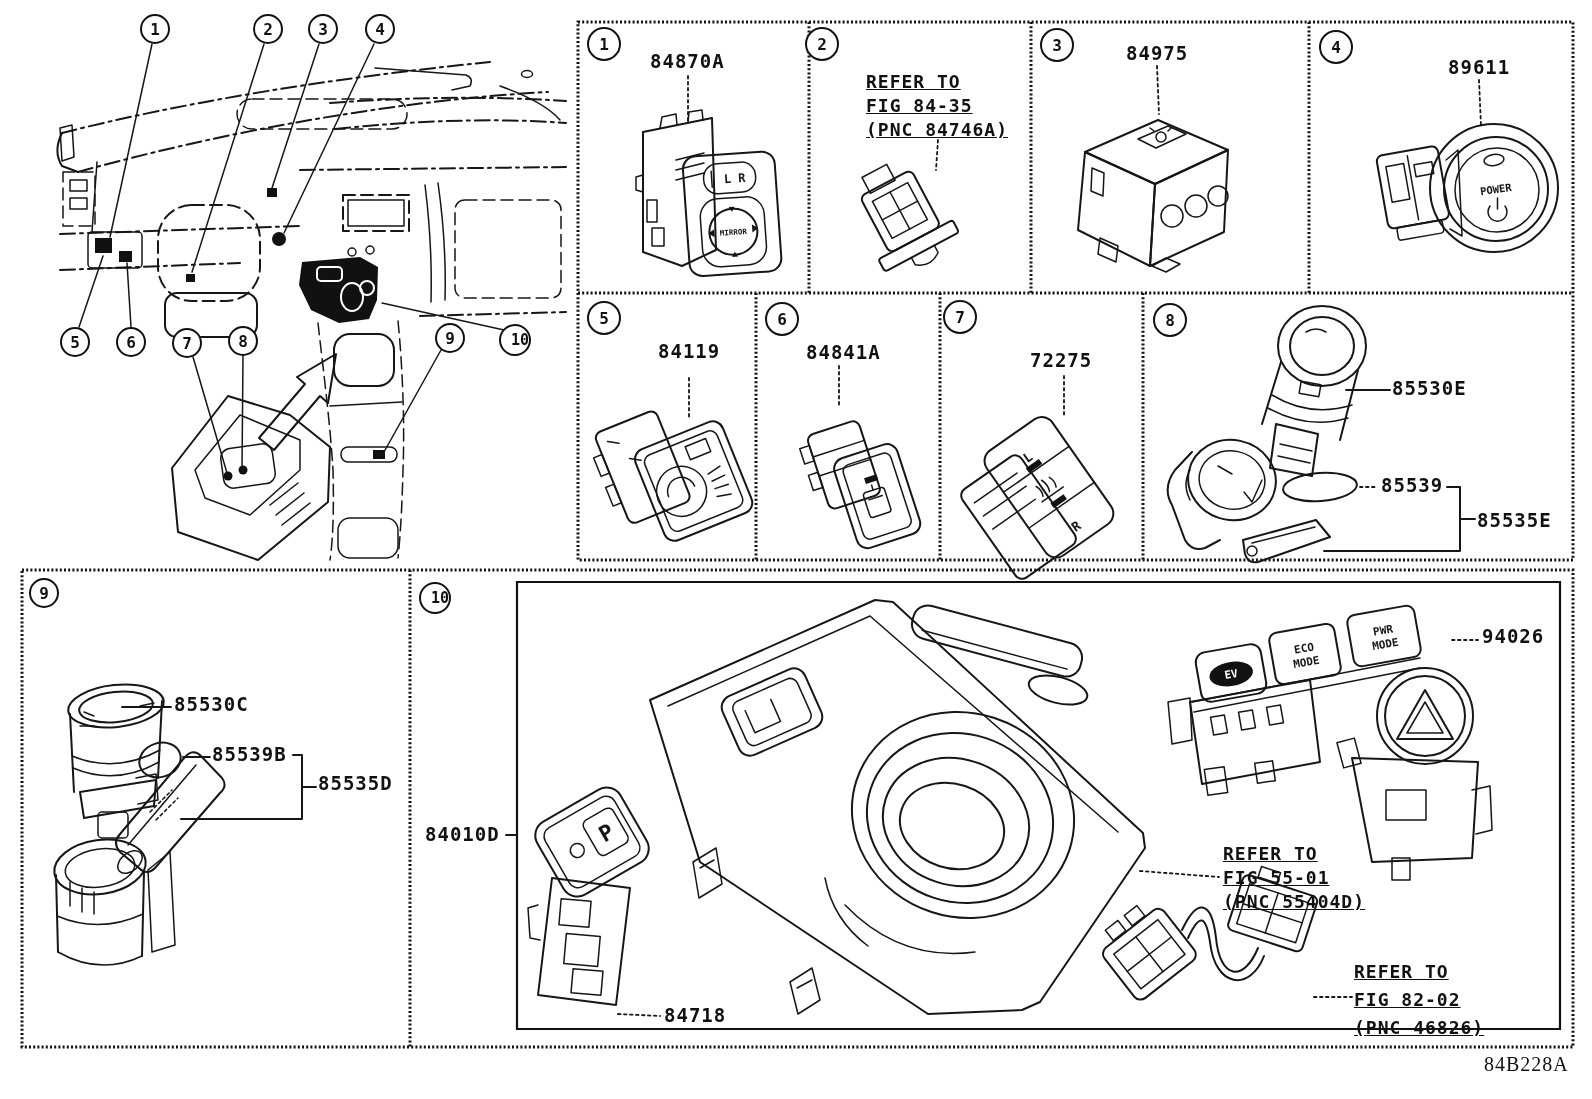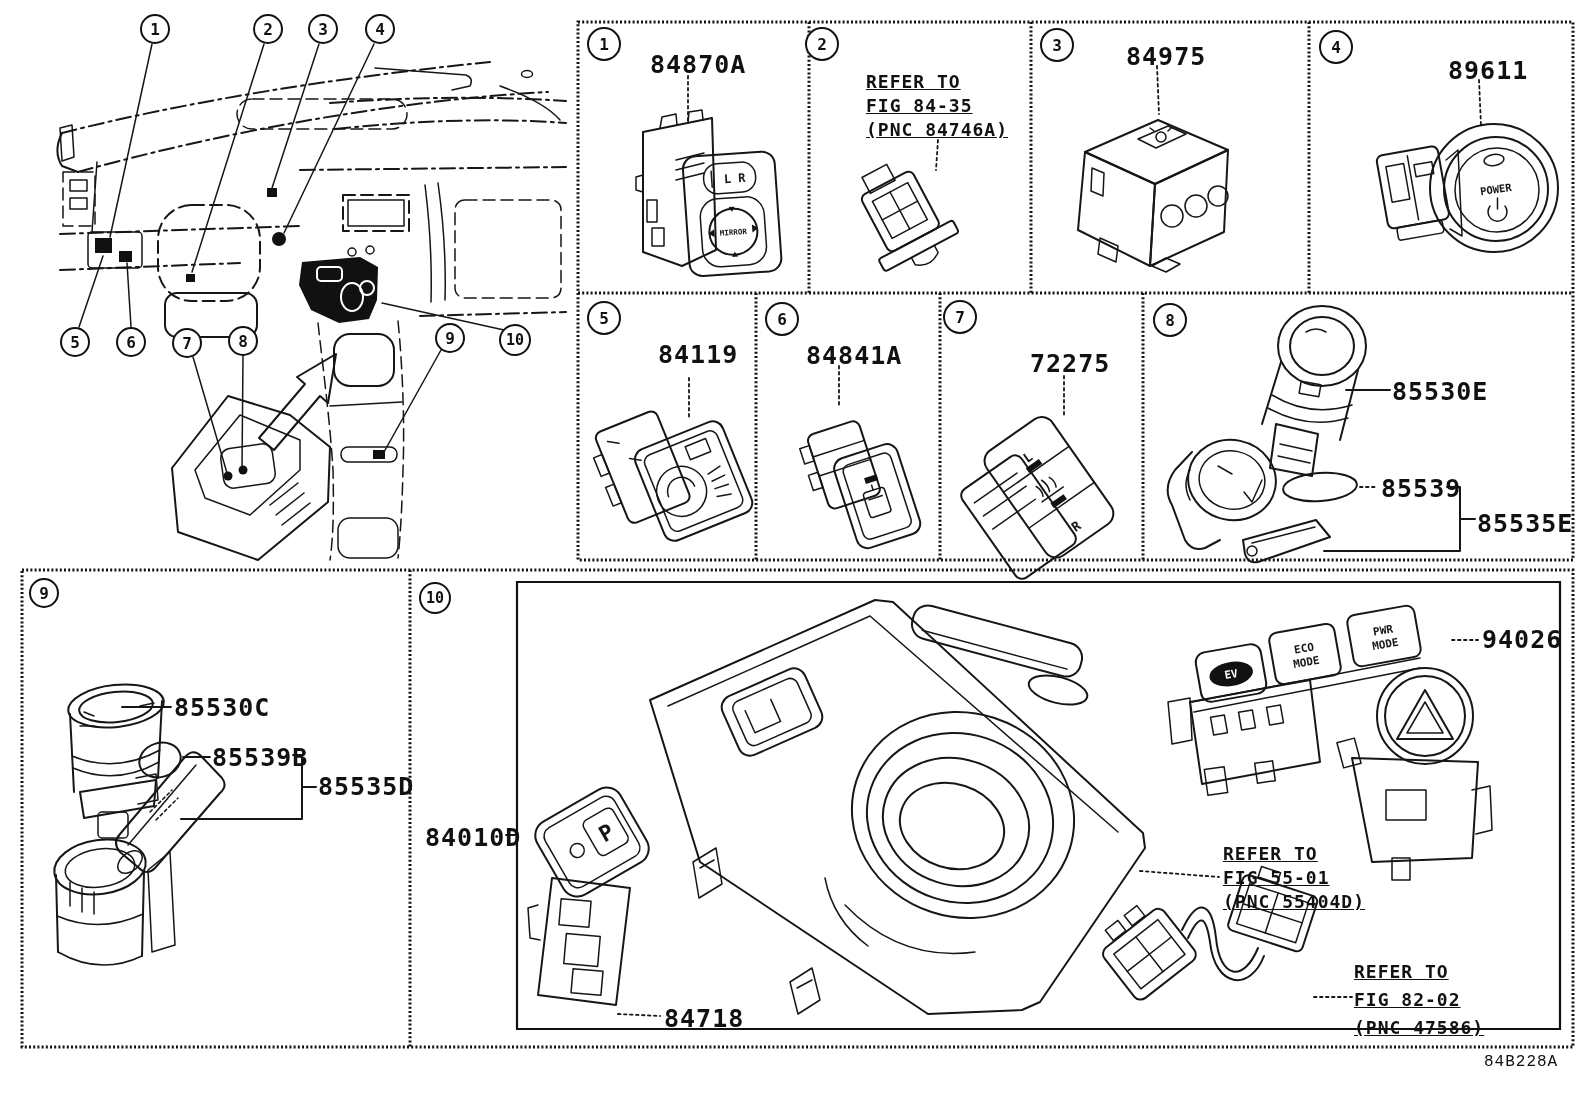--- a/index.html
+++ b/index.html
@@ -13,26 +13,26 @@
   .dsh{stroke-dasharray:12 6;}
   .dot{stroke-dasharray:2.5 3.5;stroke-width:1.8;}
   .ldr{stroke-width:1.8;}
   .blk{fill:#111;stroke:none;}
   .wht{stroke:#fff;fill:none;stroke-width:2;}
   .grid{stroke:#111;stroke-width:3;fill:none;stroke-dasharray:2 2.2;}
   .solidbox{stroke:#111;stroke-width:2.2;fill:none;}
   .co{position:absolute;box-sizing:border-box;border:2.5px solid #111;border-radius:50%;
       background:#fff;display:flex;align-items:center;justify-content:center;
       font-weight:bold;font-size:16px;}
-  .co.small{font-size:15px;}
-  .pn{position:absolute;font-weight:bold;font-size:25px;letter-spacing:1px;white-space:nowrap;}
+  .co.small{font-size:15px;justify-content:flex-end;}
+  .pn{position:absolute;font-weight:bold;font-size:19px;letter-spacing:1px;white-space:nowrap;}
   .ref{position:absolute;font-weight:bold;font-size:18px;letter-spacing:1px;white-space:nowrap;}
   .ref div{line-height:24px;text-decoration:underline;}
   .ref.wide div{line-height:28px;}
-  .code{position:absolute;font-family:Liberation Mono, monospace;font-size:16px;letter-spacing:1px;}
+  .code{position:absolute;font-family:Liberation Serif, serif;font-size:20px;letter-spacing:1px;}
   .svgtxt{font-family:"DejaVu Sans Mono",monospace;font-weight:bold;fill:#161616;stroke:none;}
 </style>
 </head>
 <body>
 
 <div class="stage">
 
 <svg class="art" viewBox="0 0 1592 1099">
 
   <g>
@@ -477,18 +477,18 @@
 <div class="pn" style="left:1482px;top:625px">94026</div>
 <div class="pn" style="left:664px;top:1004px">84718</div>
 <div class="ref" style="left:1223px;top:842px">
   <div>REFER TO</div>
   <div>FIG 55-01</div>
   <div>(PNC 55404D)</div>
 </div>
 <div class="ref wide" style="left:1354px;top:958px">
   <div>REFER TO</div>
   <div>FIG 82-02</div>
-  <div>(PNC 47586)</div>
+  <div>(PNC 46826)</div>
 </div>
 
 <div class="code" style="left:1484px;top:1053px">84B228A</div>
 
 </div>
 
 </body></html>

